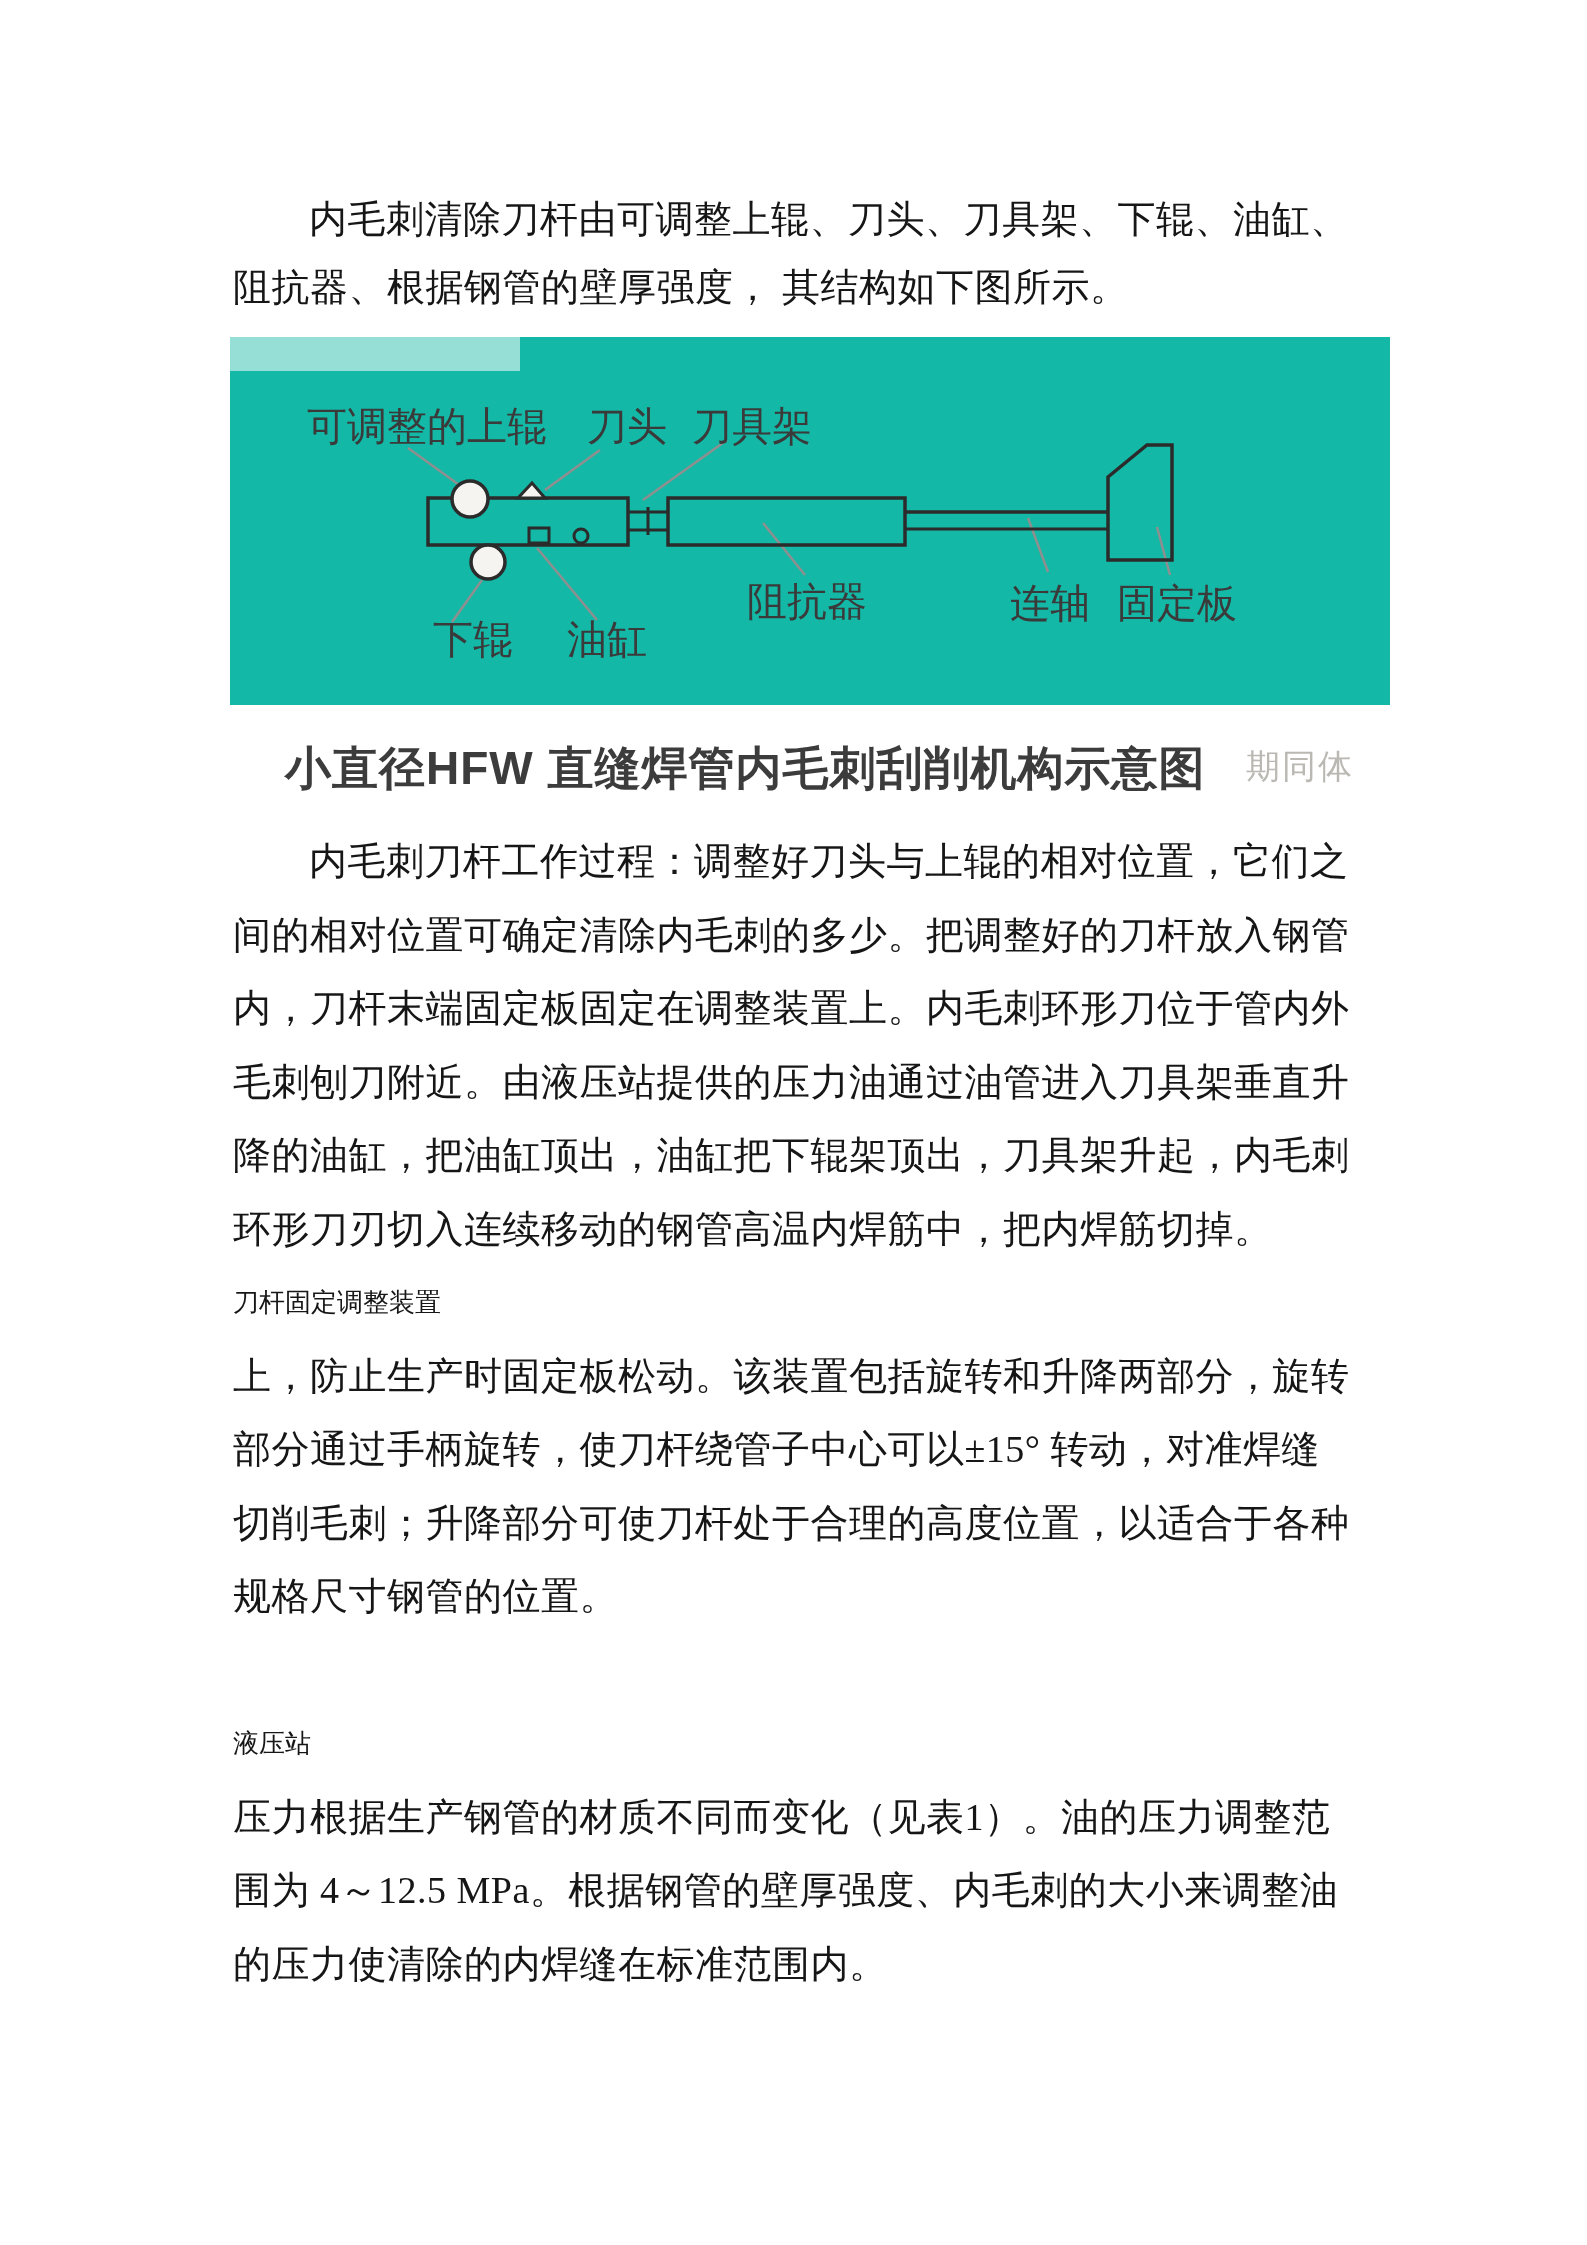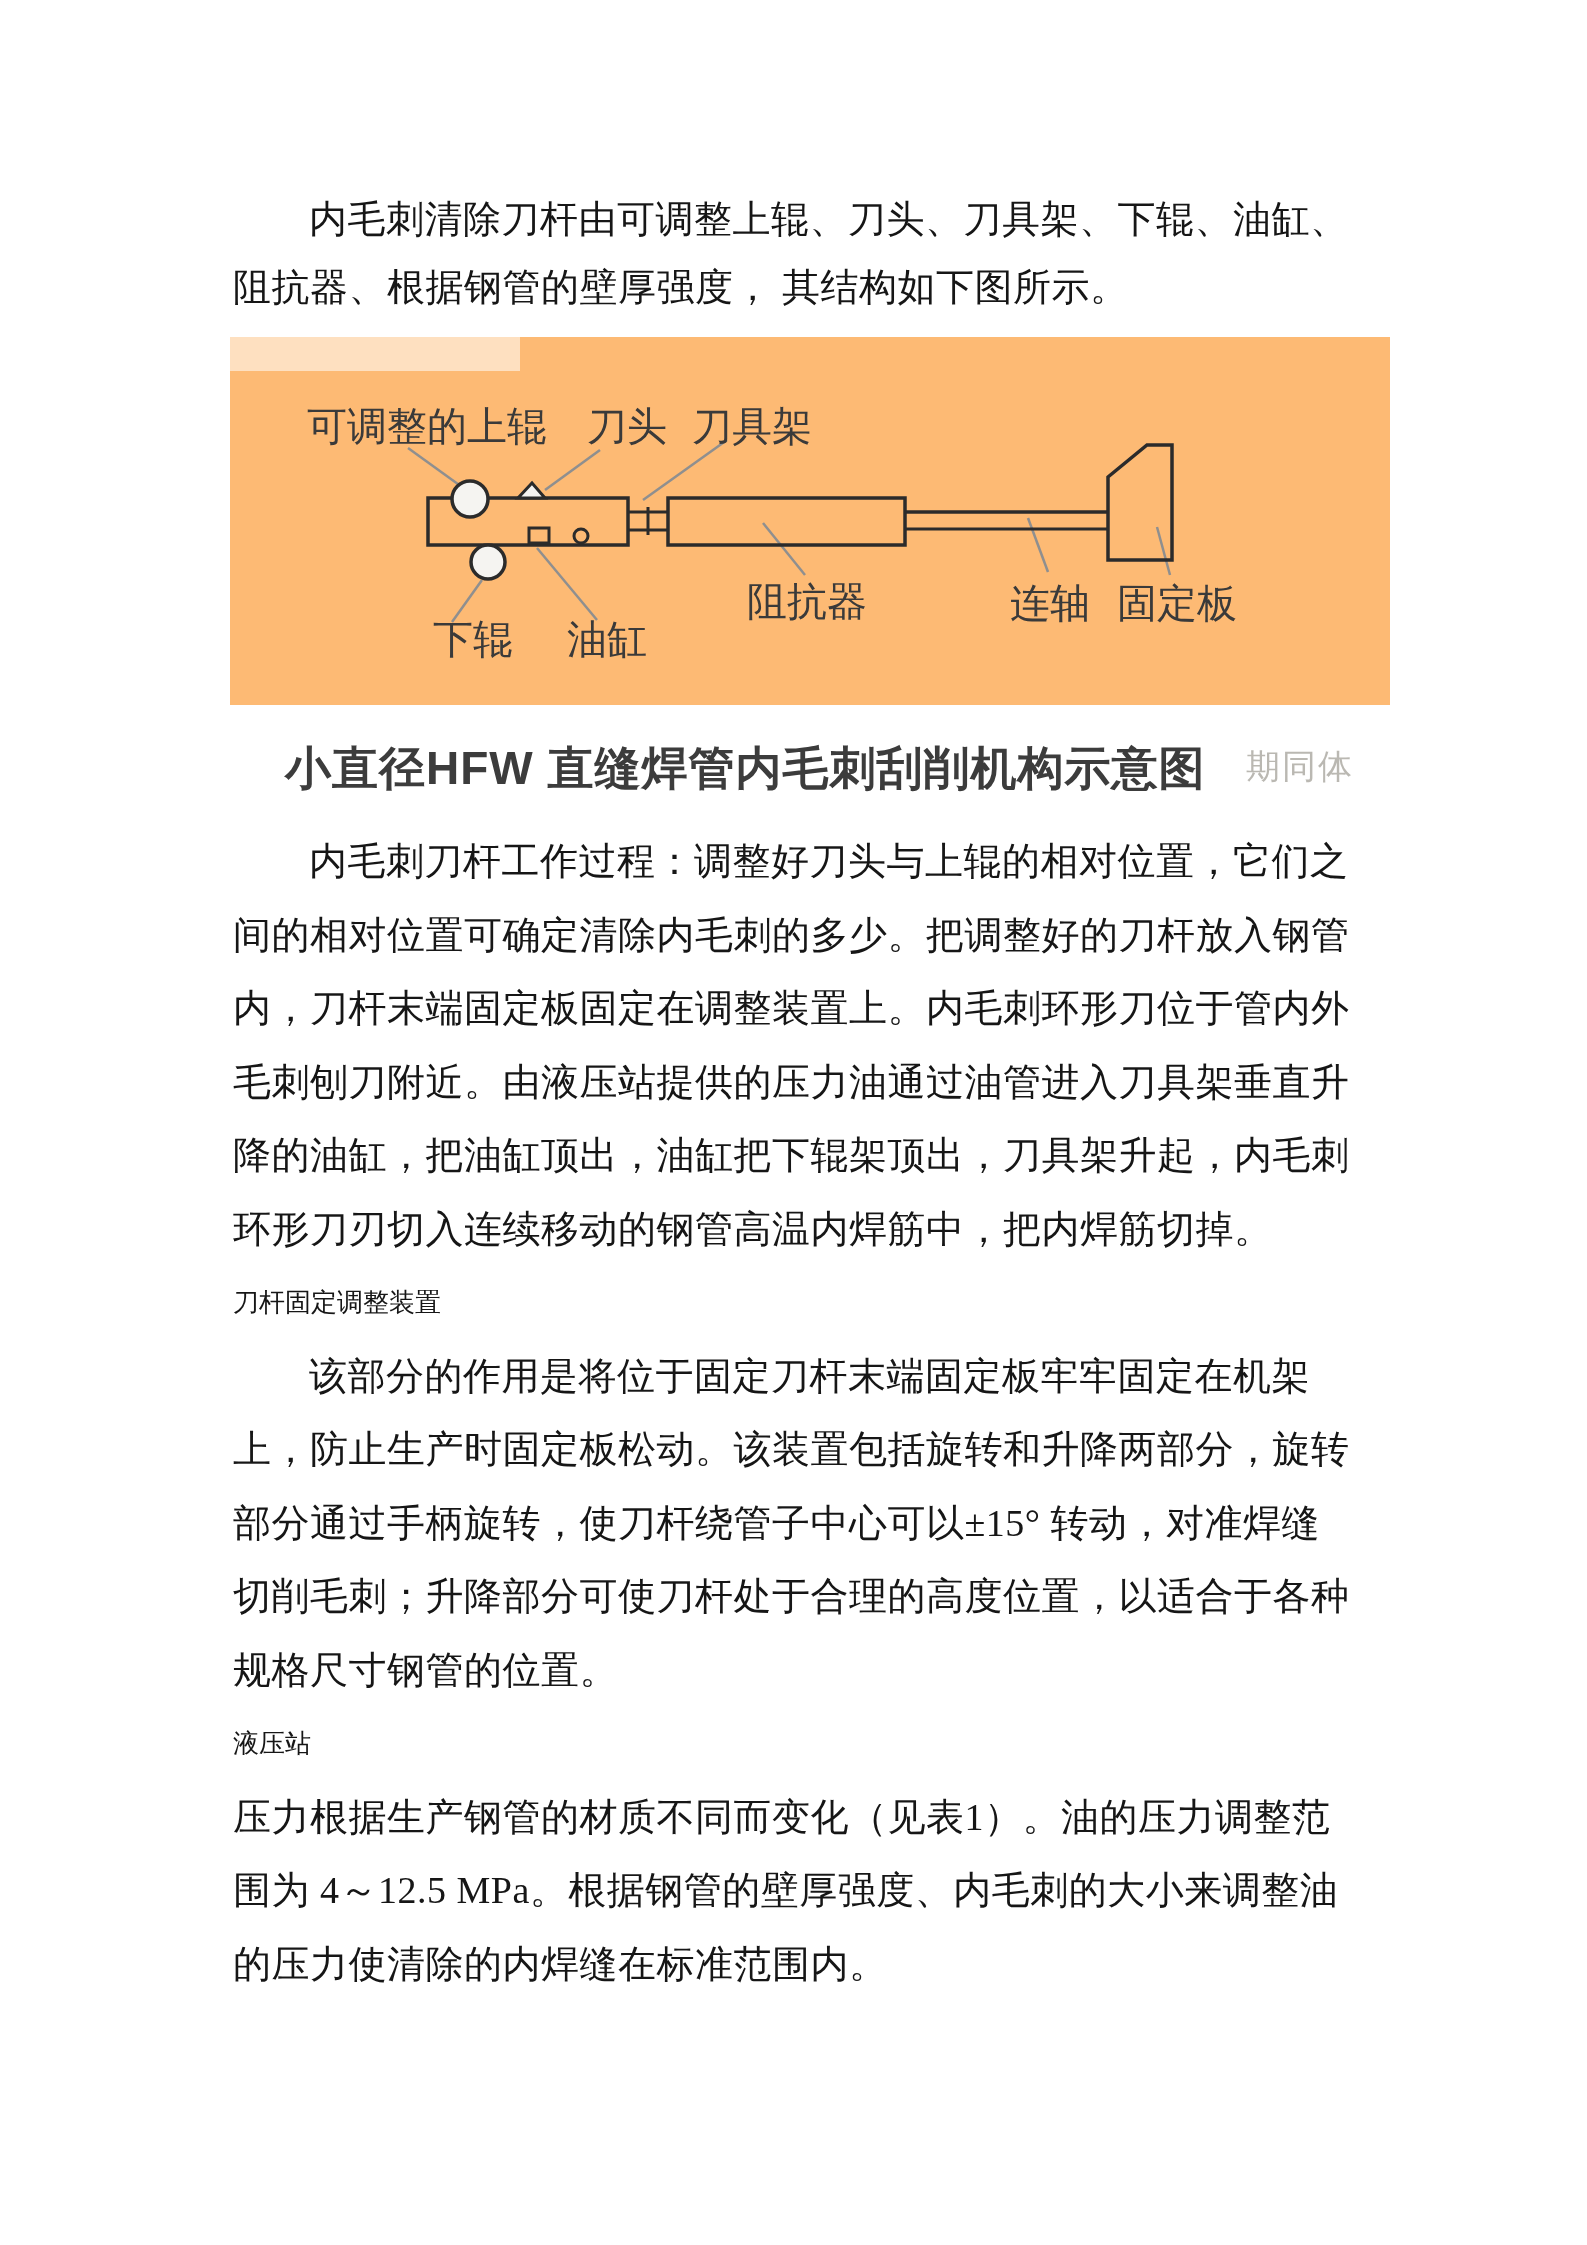--- a/index.html
+++ b/index.html
@@ -18,21 +18,21 @@
     line-height:73.5px;
     white-space:nowrap;
     letter-spacing:0.5px;
   }
   .p1 .ln{line-height:68px;}
   .ind{padding-left:76px;}
   .heading{font-size:26px;line-height:73.5px;}
   .figure{
     position:absolute;left:230px;top:337px;
     width:1160px;height:368px;
-    background:#fdba74;
+    background:#14b8a6;
   }
   .figure svg{display:block;}
   .caption{
     position:absolute;left:230px;top:737px;
     width:1160px;
     text-align:left;
     padding-left:55px;
     box-sizing:border-box;
     font-family:"Liberation Sans","DejaVu Sans",sans-serif;
     font-weight:bold;
@@ -122,21 +122,20 @@
     <div class="ln">毛刺刨刀附近。由液压站提供的压力油通过油管进入刀具架垂直升</div>
     <div class="ln">降的油缸，把油缸顶出，油缸把下辊架顶出，刀具架升起，内毛刺</div>
     <div class="ln">环形刀刃切入连续移动的钢管高温内焊筋中，把内焊筋切掉。</div>
   </div>
 
   <div class="textblock" style="top:1266px;">
     <div class="heading">刀杆固定调整装置</div>
   </div>
 
   <div class="textblock" style="top:1339.5px;">
-    <div class="ln ind">该部分的作用是将位于固定刀杆末端固定板牢牢固定在机架</div>
     <div class="ln">上，防止生产时固定板松动。该装置包括旋转和升降两部分，旋转</div>
     <div class="ln">部分通过手柄旋转，使刀杆绕管子中心可以±15° 转动，对准焊缝</div>
     <div class="ln">切削毛刺；升降部分可使刀杆处于合理的高度位置，以适合于各种</div>
     <div class="ln">规格尺寸钢管的位置。</div>
   </div>
 
   <div class="textblock" style="top:1707px;">
     <div class="heading">液压站</div>
   </div>
 

